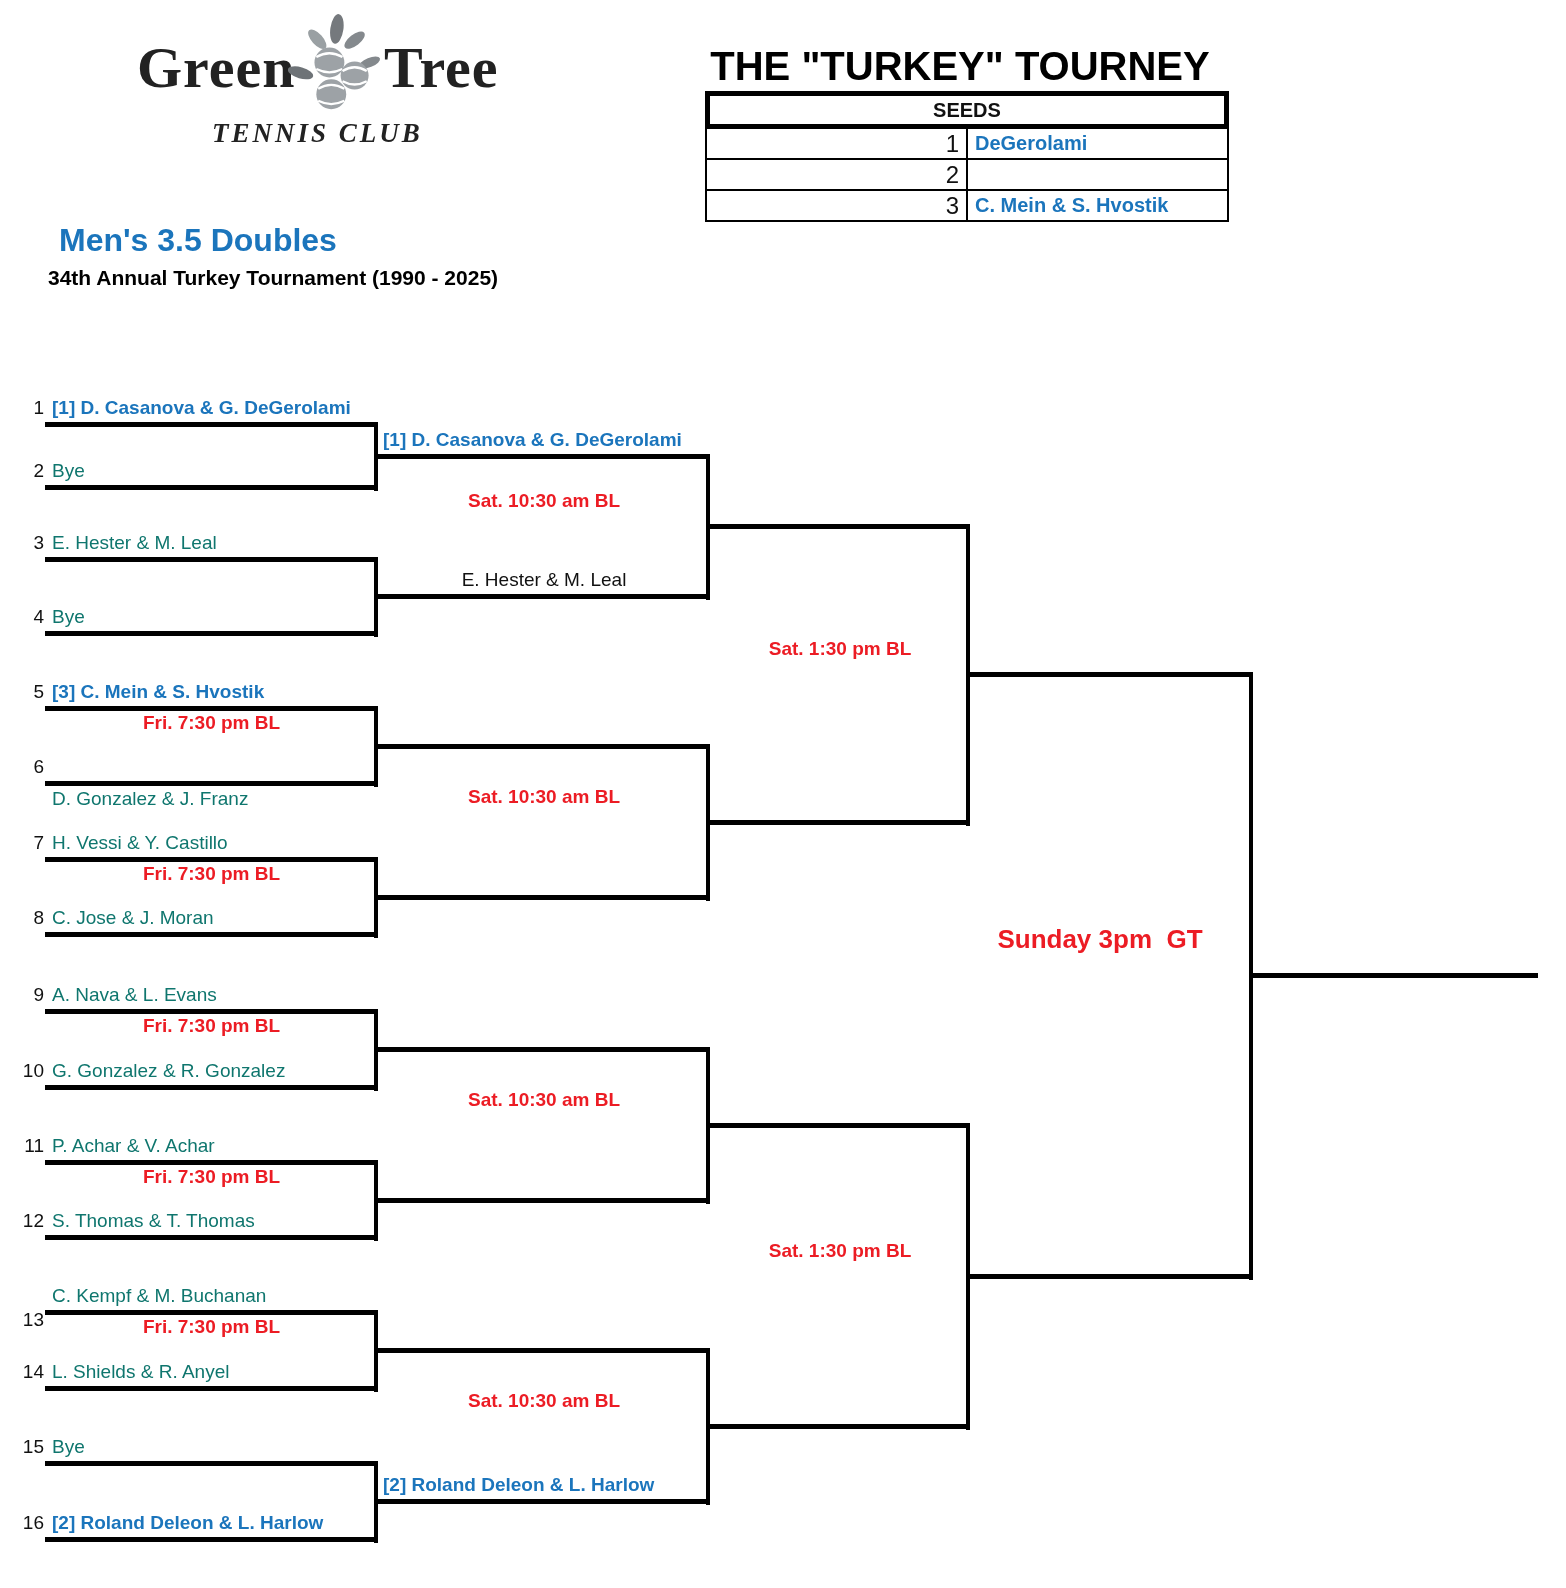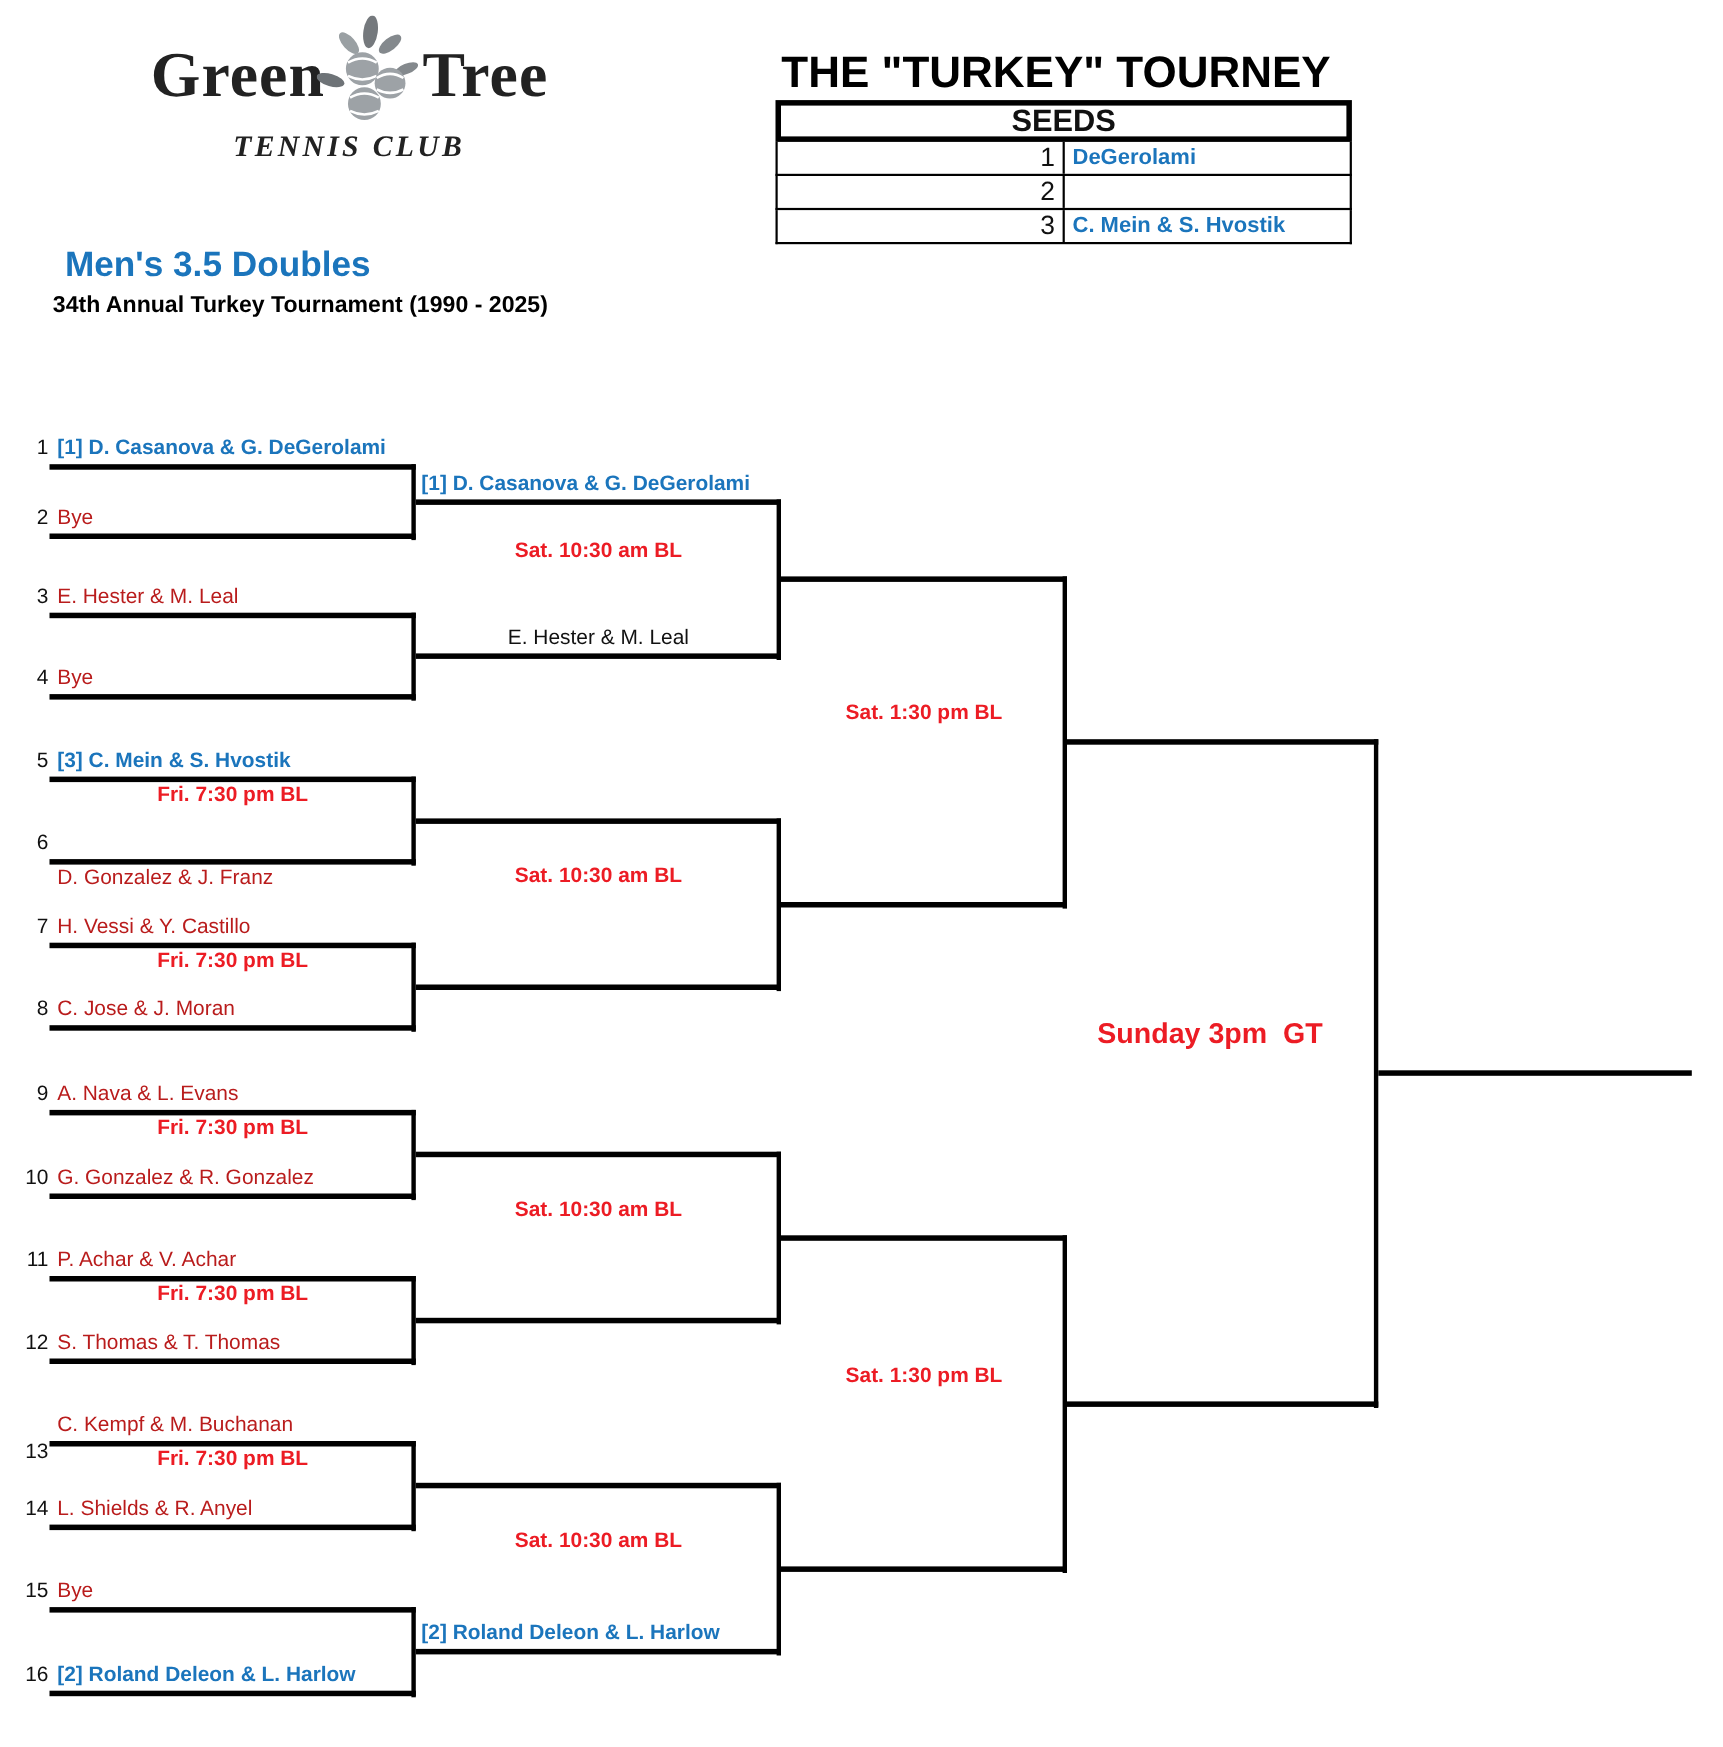--- a/index.html
+++ b/index.html
@@ -9,36 +9,36 @@
   .logo-word{position:absolute;font-family:"Liberation Serif", serif;font-weight:bold;
              font-size:58px;color:#222;letter-spacing:1px;}
   .logo-sub{position:absolute;font-family:"Liberation Serif", serif;font-weight:bold;
             font-style:italic;font-size:27px;letter-spacing:3px;color:#222;}
   
   .tourney-title{position:absolute;left:640px;top:44px;width:640px;text-align:center;
                  font-size:40px;font-weight:bold;color:#000;}
   
   .seeds{position:absolute;left:705px;top:91px;width:524px;}
   .seeds-header{border:5px solid #000;height:28px;line-height:28px;text-align:center;
-                font-weight:bold;font-size:28px;background:#fff;}
+                font-weight:bold;font-size:20px;background:#fff;}
   .seeds-row{display:flex;border-left:2px solid #000;border-right:2px solid #000;
              border-bottom:2px solid #000;height:29px;align-items:center;}
   .seeds-num{width:252px;text-align:right;padding-right:7px;font-size:24px;color:#111;
              border-right:2px solid #000;height:29px;line-height:29px;}
   .seeds-name{flex:1;padding-left:7px;font-weight:bold;font-size:20px;color:var(--blue);}
   
   .event-title{position:absolute;left:48px;top:222px;font-size:32px;font-weight:bold;color:var(--blue);margin-left:11px;}
   .event-sub{position:absolute;left:48px;top:266px;font-size:21px;font-weight:bold;color:#000;}
   
   .line-h{position:absolute;height:5px;background:#000;}
   .line-v{position:absolute;width:4px;background:#000;}
   .entry-num{position:absolute;left:6px;width:38px;height:24px;line-height:24px;
              text-align:right;font-size:19px;color:#111;}
   .entry-name{position:absolute;left:52px;height:24px;line-height:24px;font-size:19px;
-              color:#b91c1c;white-space:nowrap;}
+              color:#0f766e;white-space:nowrap;}
   .seeded{color:var(--blue);font-weight:bold;}
   .time-label{position:absolute;height:24px;line-height:24px;text-align:center;
               font-size:19px;font-weight:bold;color:var(--red);white-space:pre;}
   .winner-label{position:absolute;height:24px;line-height:24px;font-size:19px;white-space:nowrap;}
   .final-time{position:absolute;height:30px;line-height:30px;text-align:center;
               font-size:26px;font-weight:bold;color:var(--red);white-space:pre;}
 </style>
 </head>
 <body>
 

